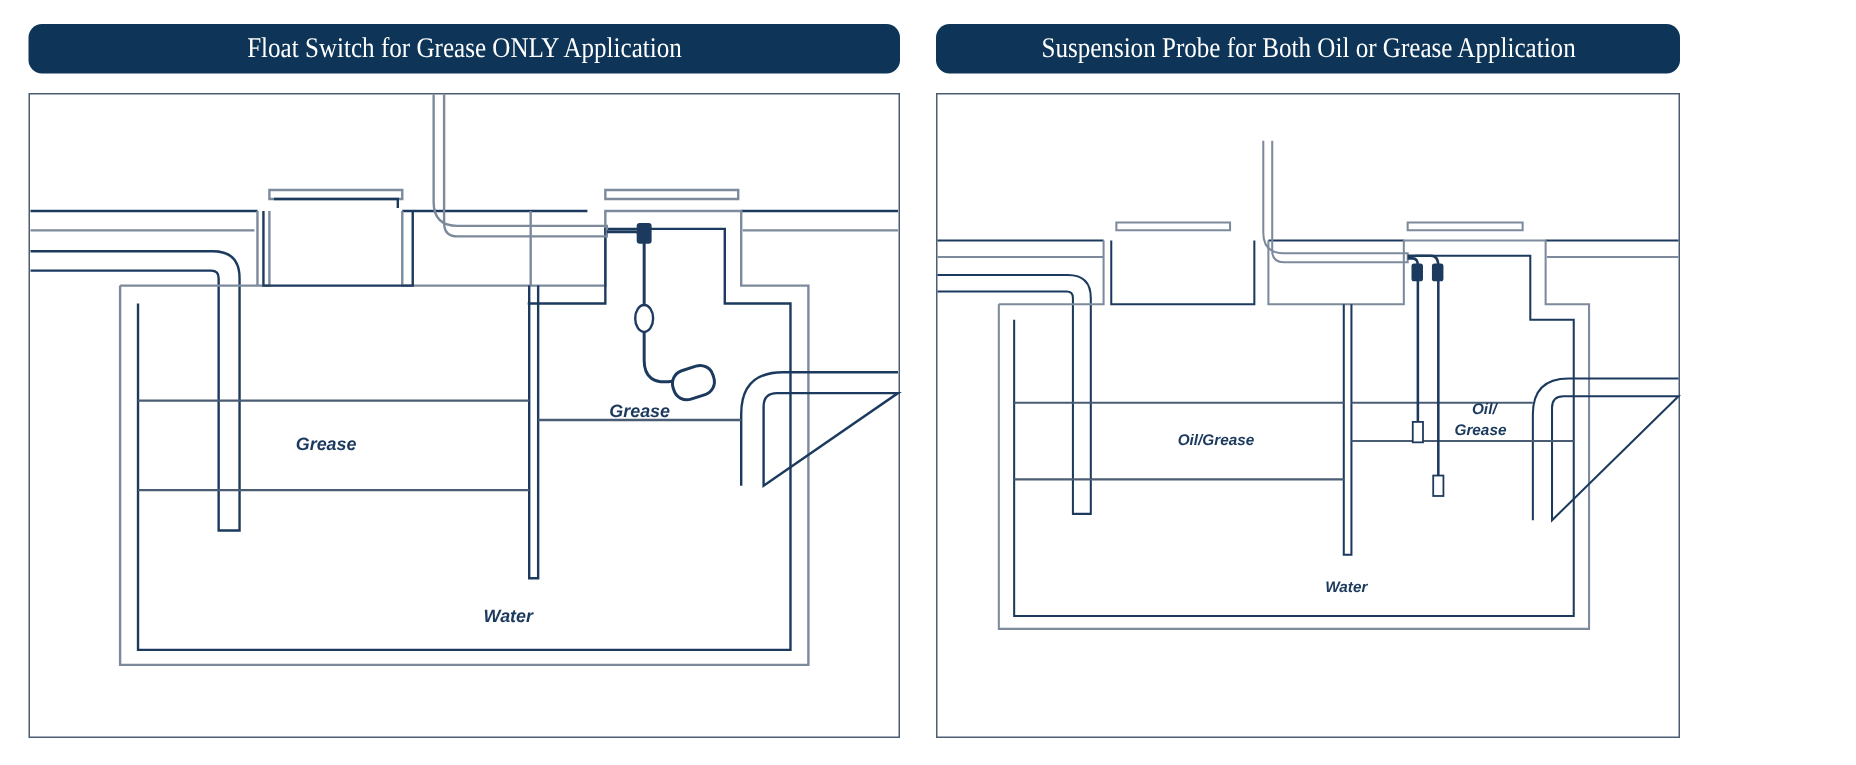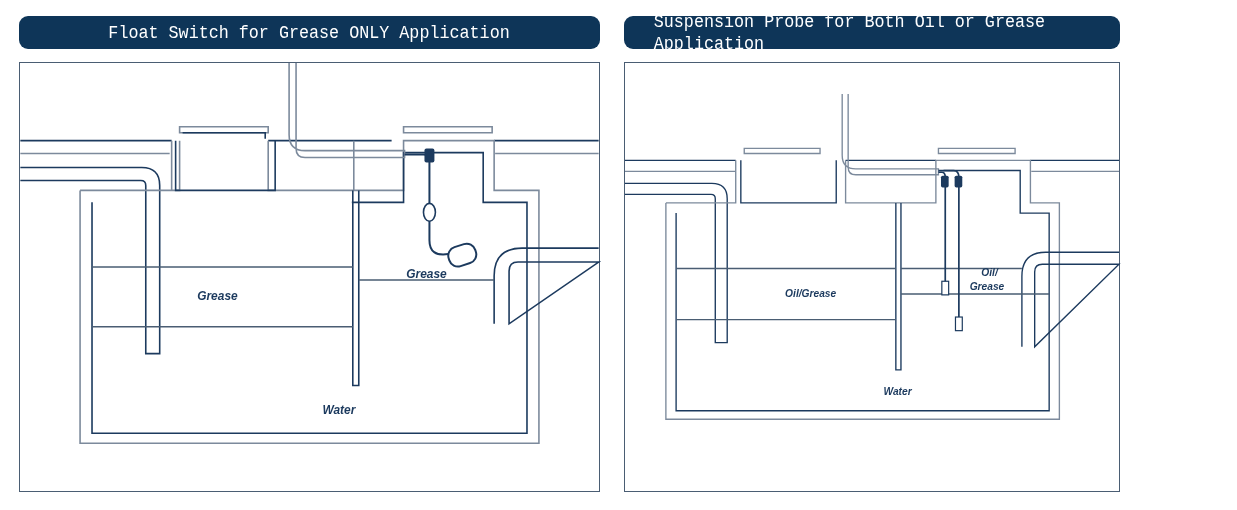--- a/index.html
+++ b/index.html
@@ -1,20 +1,20 @@
 <!DOCTYPE html>
 <html><head>
 <meta charset="utf-8">
 <style>
   html,body{margin:0;padding:0;background:#ffffff;}
   body{width:1237px;height:510px;position:relative;overflow:hidden;font-family:"DejaVu Sans",sans-serif;}
   .panel{position:absolute;top:16px;}
   .panel-left{left:19px;width:581px;}
   .panel-right{left:624px;width:496px;}
-  .title-bar{height:33px;border-radius:9px;background:#0e3558;color:#ffffff;display:flex;align-items:center;justify-content:center;font-family:Liberation Mono, monospace;font-size:19px;letter-spacing:0px;transform-origin:center;}
+  .title-bar{height:33px;border-radius:9px;background:#0e3558;color:#ffffff;display:flex;align-items:center;justify-content:center;font-family:Liberation Serif, serif;font-size:19px;letter-spacing:0px;transform-origin:center;}
   .title-bar span{display:inline-block;transform:scaleX(0.88);}
   .frame{position:absolute;top:46px;left:0;right:0;height:430px;border:1.5px solid #4a5d73;box-sizing:border-box;}
   svg.diagram{position:absolute;left:0;top:0;width:100%;height:100%;overflow:visible;}
   .lbl{font-family:"Liberation Sans",sans-serif;font-style:italic;font-weight:bold;font-size:12px;fill:#1c3a5e;}
 </style>
 </head>
 <body>
 
 <div class="panel panel-left">
   <div class="title-bar">

